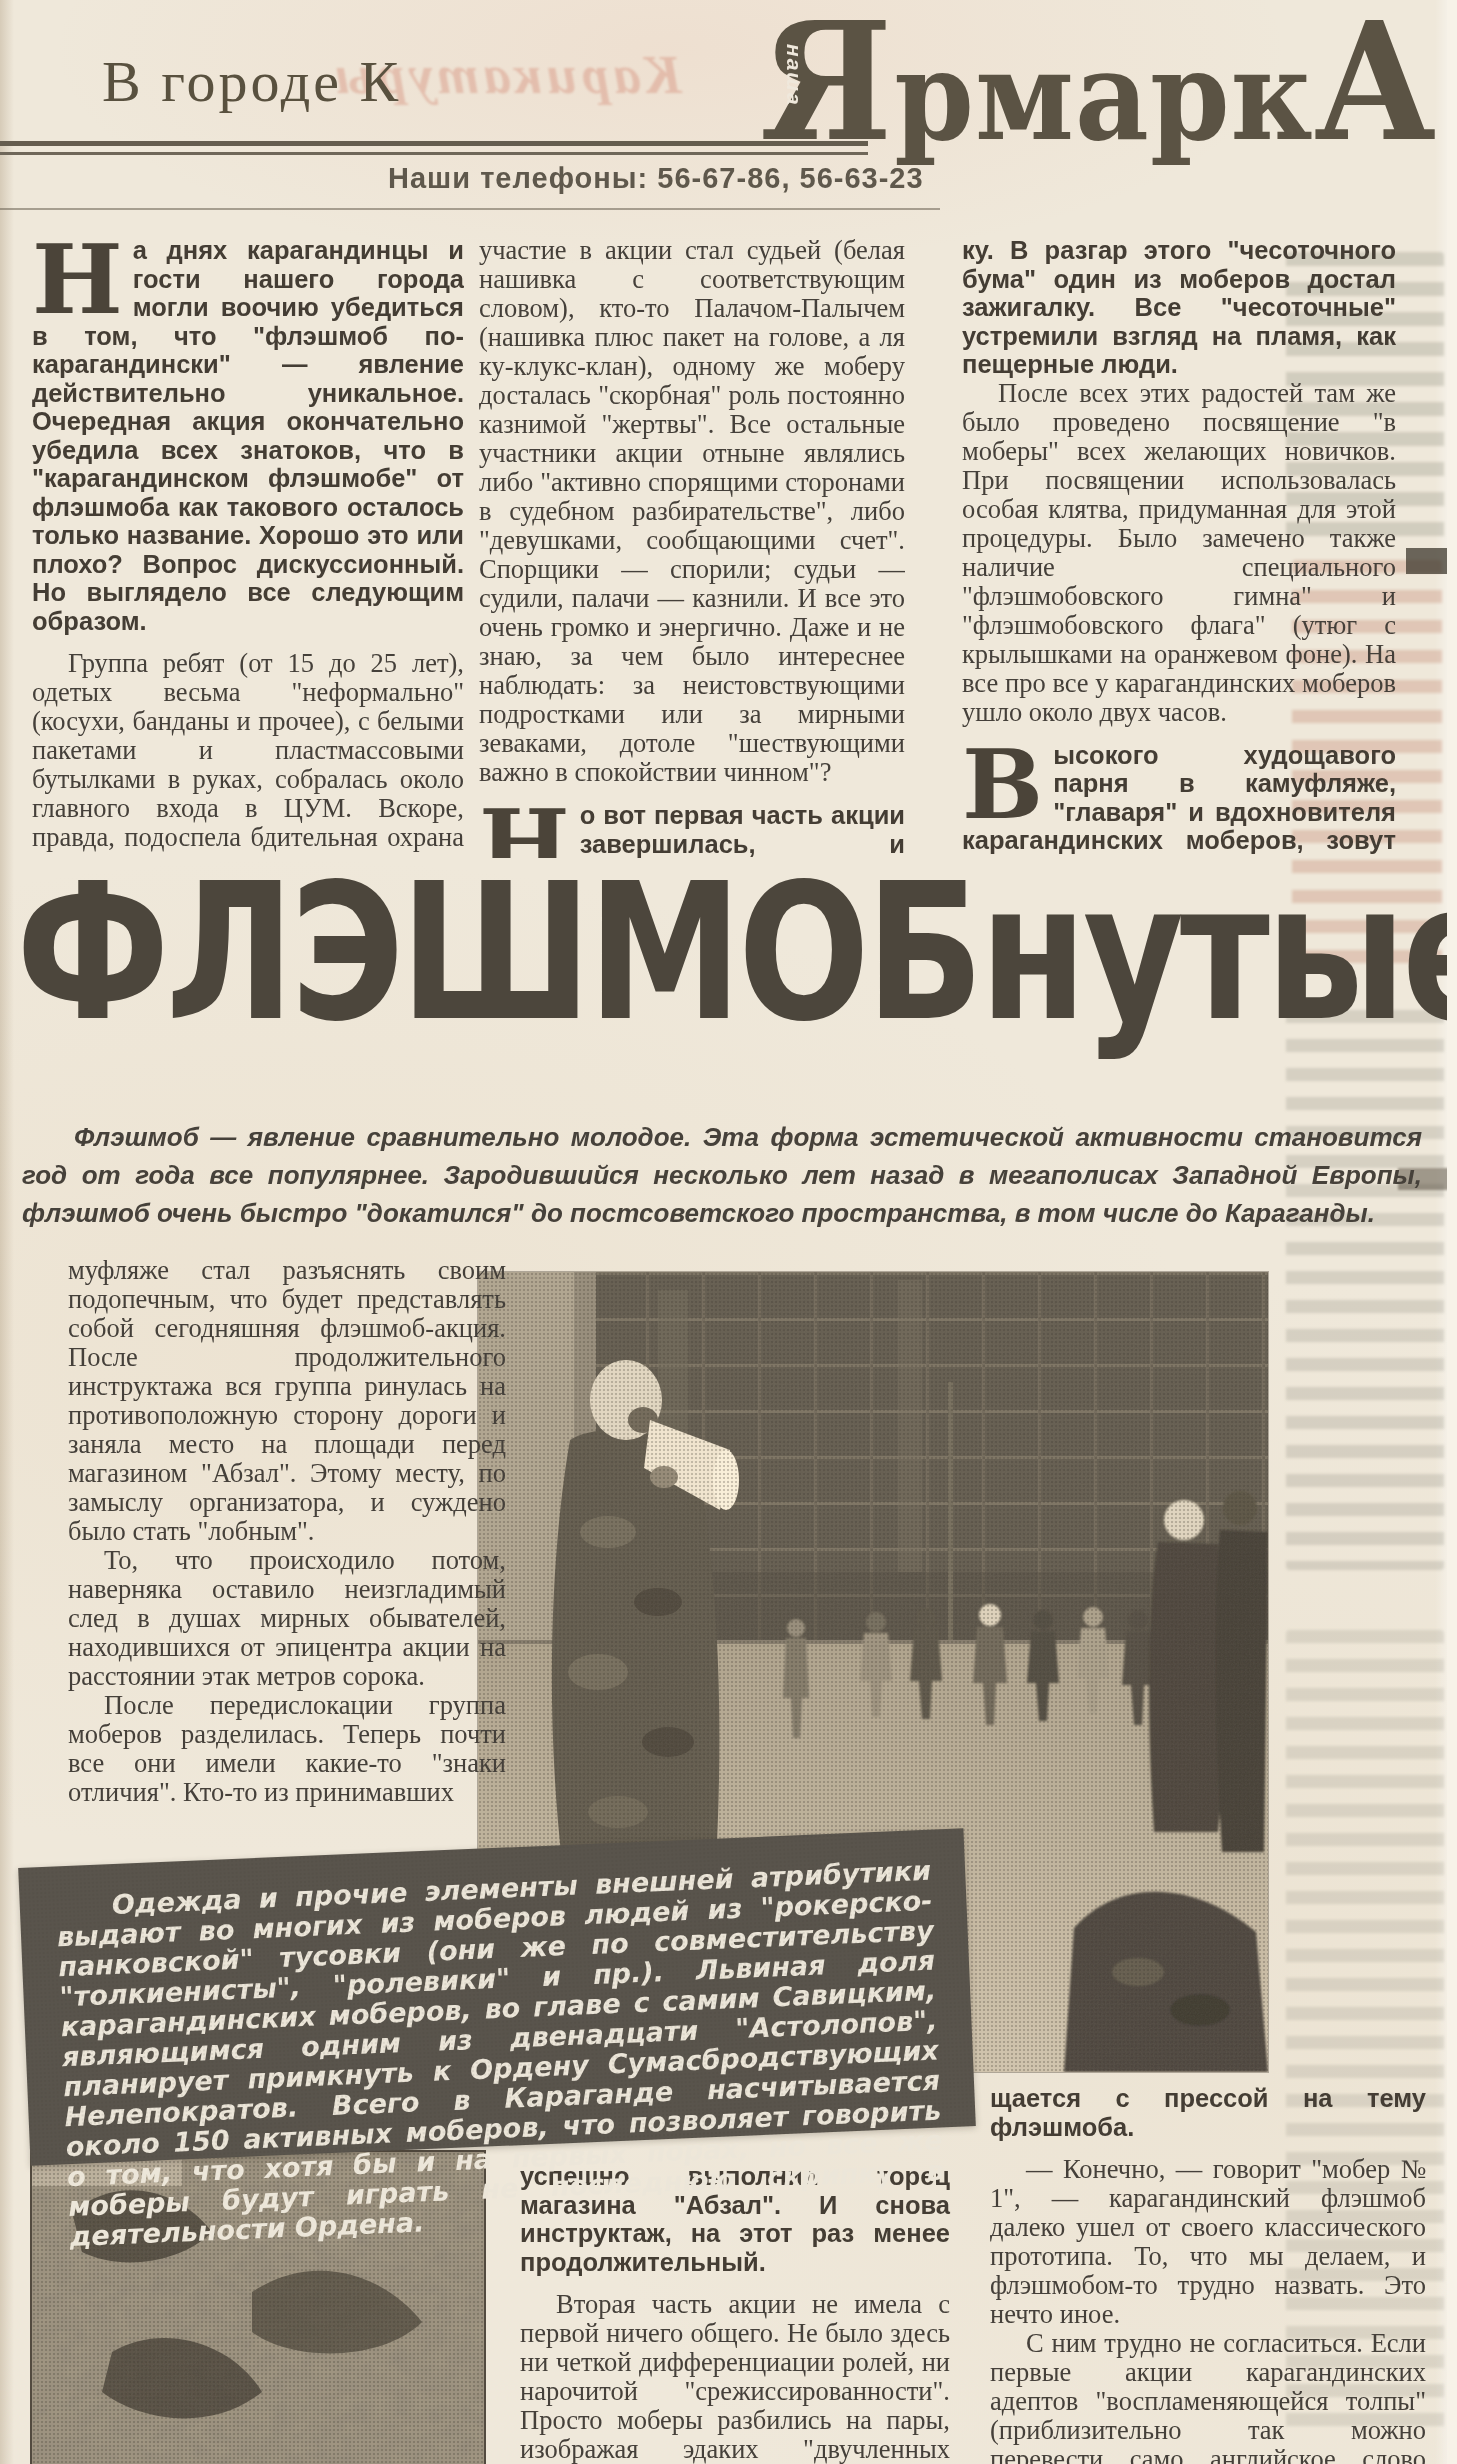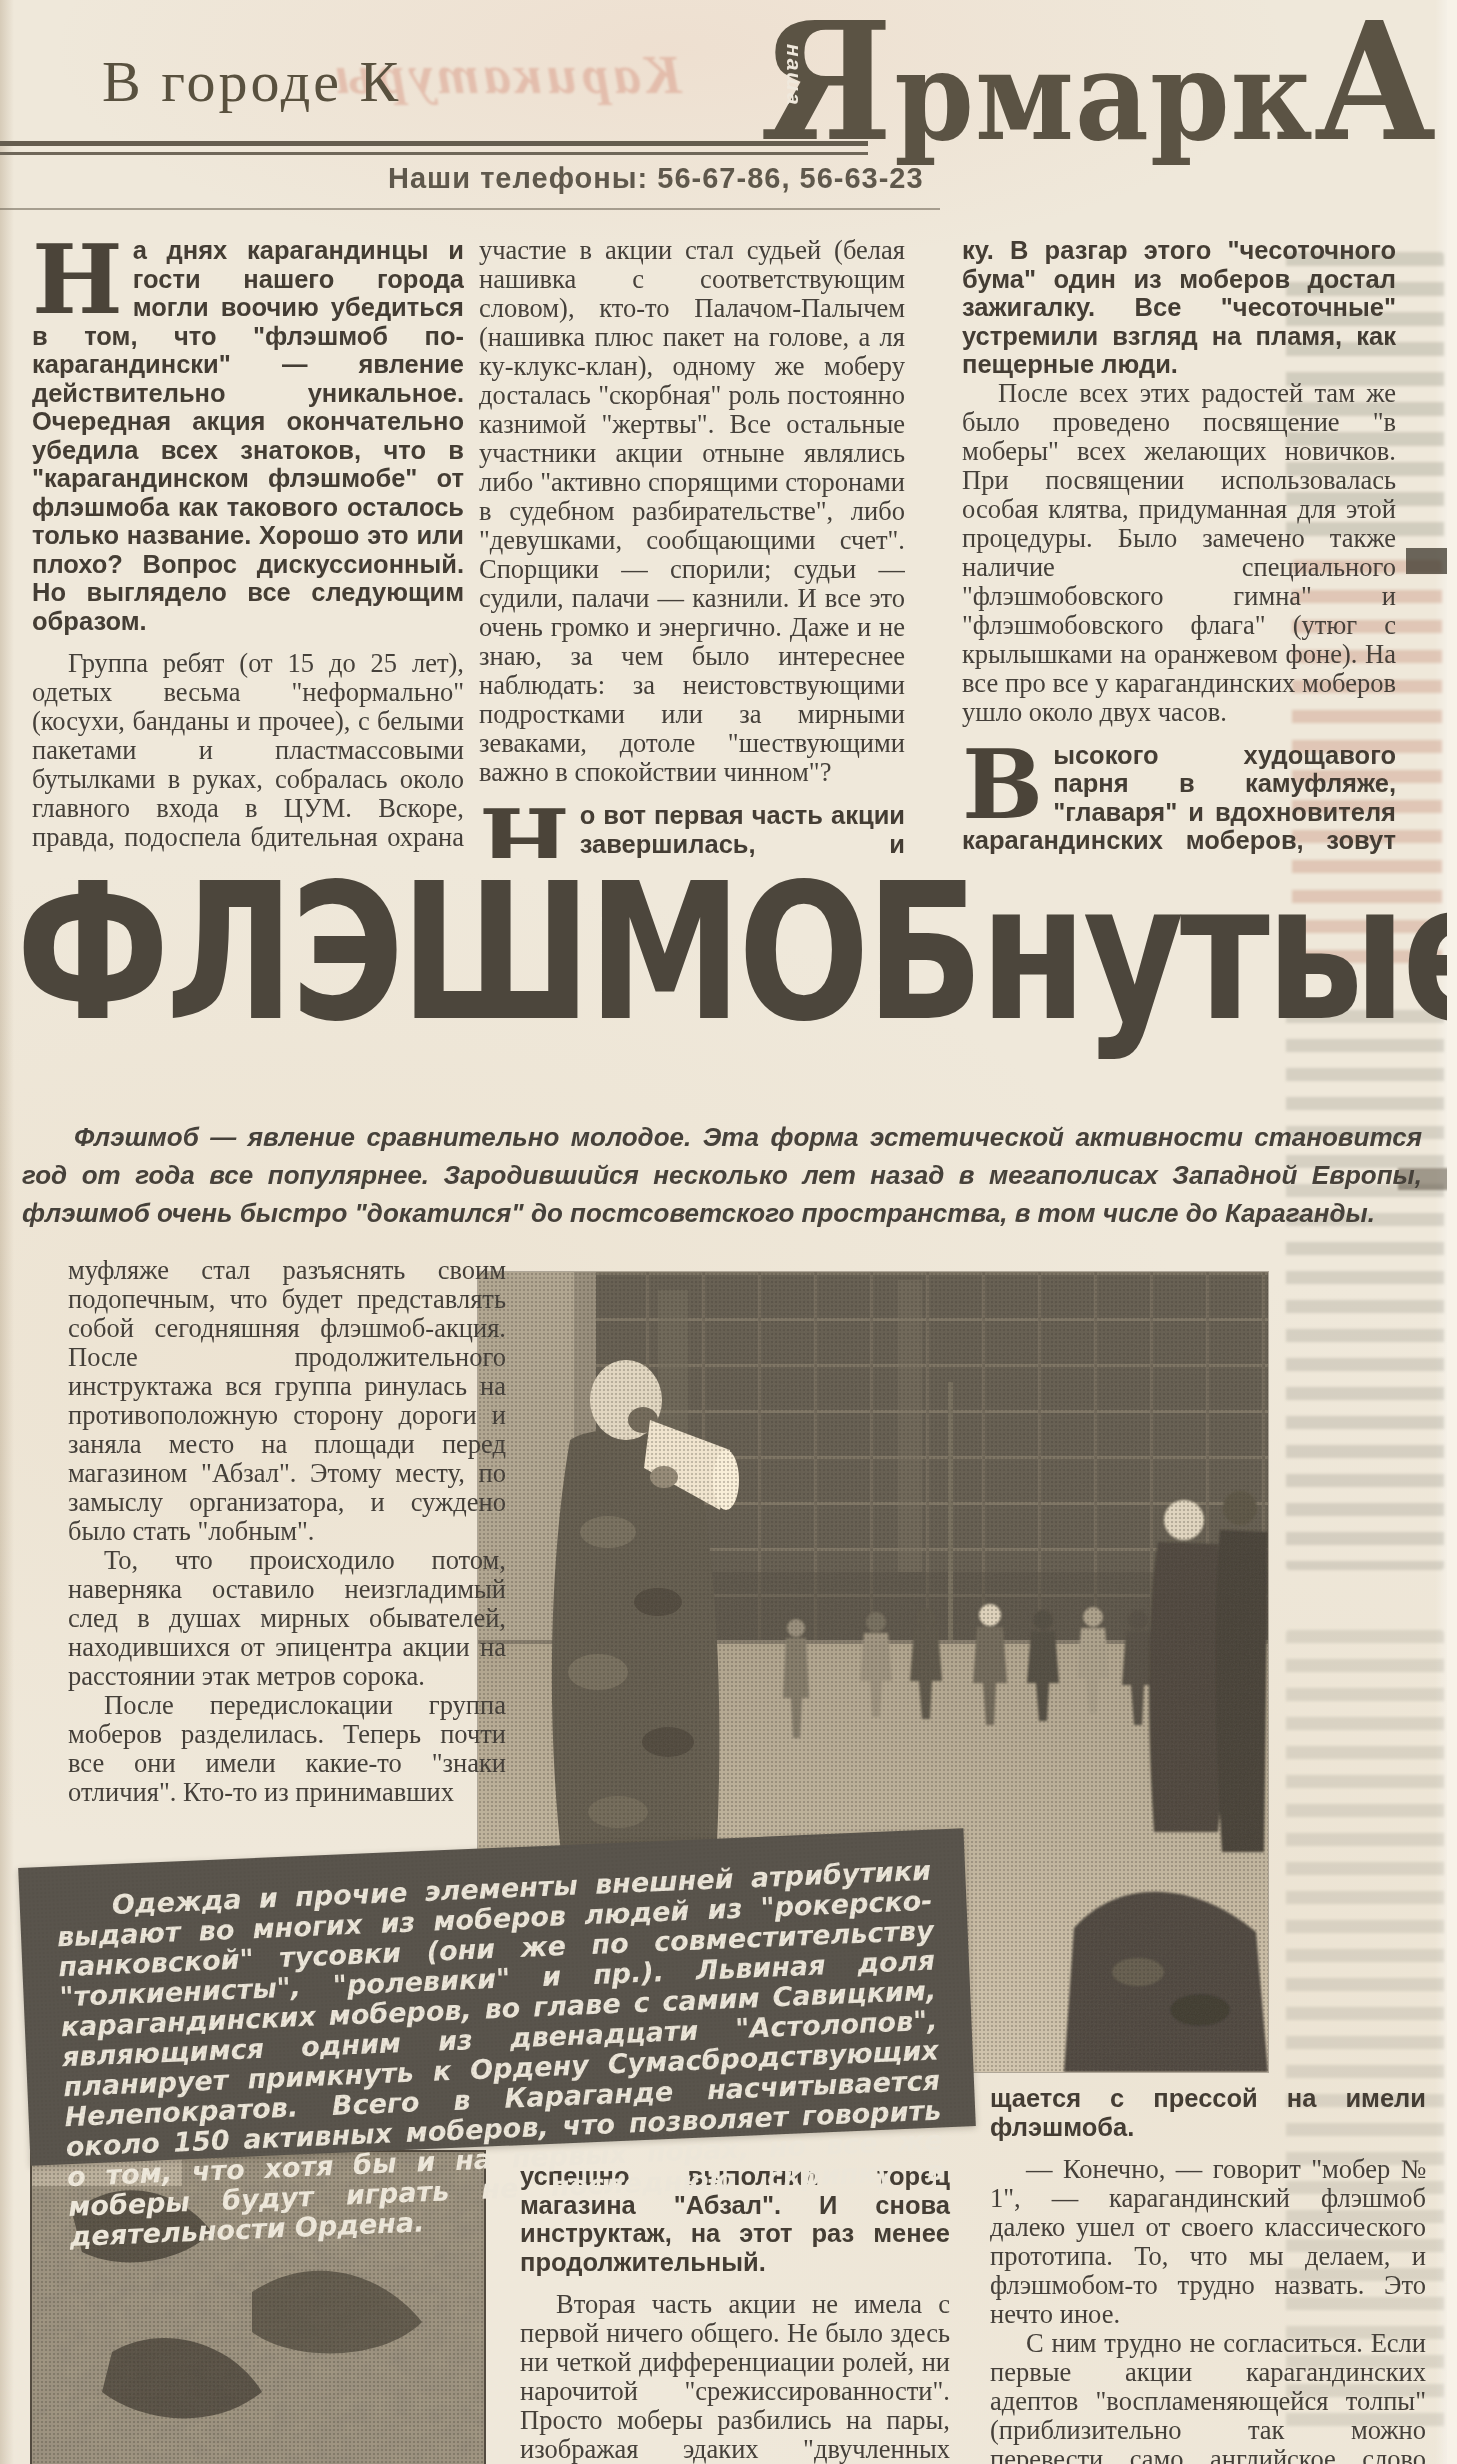--- a/index.html
+++ b/index.html
@@ -247,21 +247,21 @@
   <div class="halftone" style="opacity:.35"></div>
 </div>
 
 <div class="mid2">
   <p class="sans-bold">успешно выполнил торец магазина "Абзал". И снова инструктаж, на этот раз менее продолжительный.</p>
   <div class="gap"></div>
   <p class="serif-para indent">Вторая часть акции не имела с первой ничего общего. Не было здесь ни четкой дифференциации ролей, ни нарочитой "срежиссированности". Просто моберы разбились на пары, изображая эдаких "двучленных тянитолкаев", активно перемещавшихся из одного конца площади (дело было</p>
 </div>
 
 <div class="right2">
-  <p class="sans-bold">щается с прессой на имели флэшмоба.</p>
+  <p class="sans-bold">щается с прессой на тему флэшмоба.</p>
   <div class="gap"></div>
   <p class="serif-para indent">— Конечно, — говорит "мобер № 1", — карагандинский флэшмоб далеко ушел от своего классического прототипа. То, что мы делаем, и флэшмобом-то трудно назвать. Это нечто иное.</p>
   <p class="serif-para indent">С ним трудно не согласиться. Если первые акции карагандинских адептов "воспламеняющейся толпы" (приблизительно так можно перевести само английское слово "флэшмоб") вполне укладывались в классические рамки</p>
 </div>
 
 <div class="photo-foliage">
   <svg viewBox="0 0 452 314" width="452" height="314" preserveAspectRatio="none">
     <defs>
       <filter id="blotchF">
           <feTurbulence type="fractalNoise" baseFrequency="0.05 0.07" numOctaves="4" seed="7"></feTurbulence>

